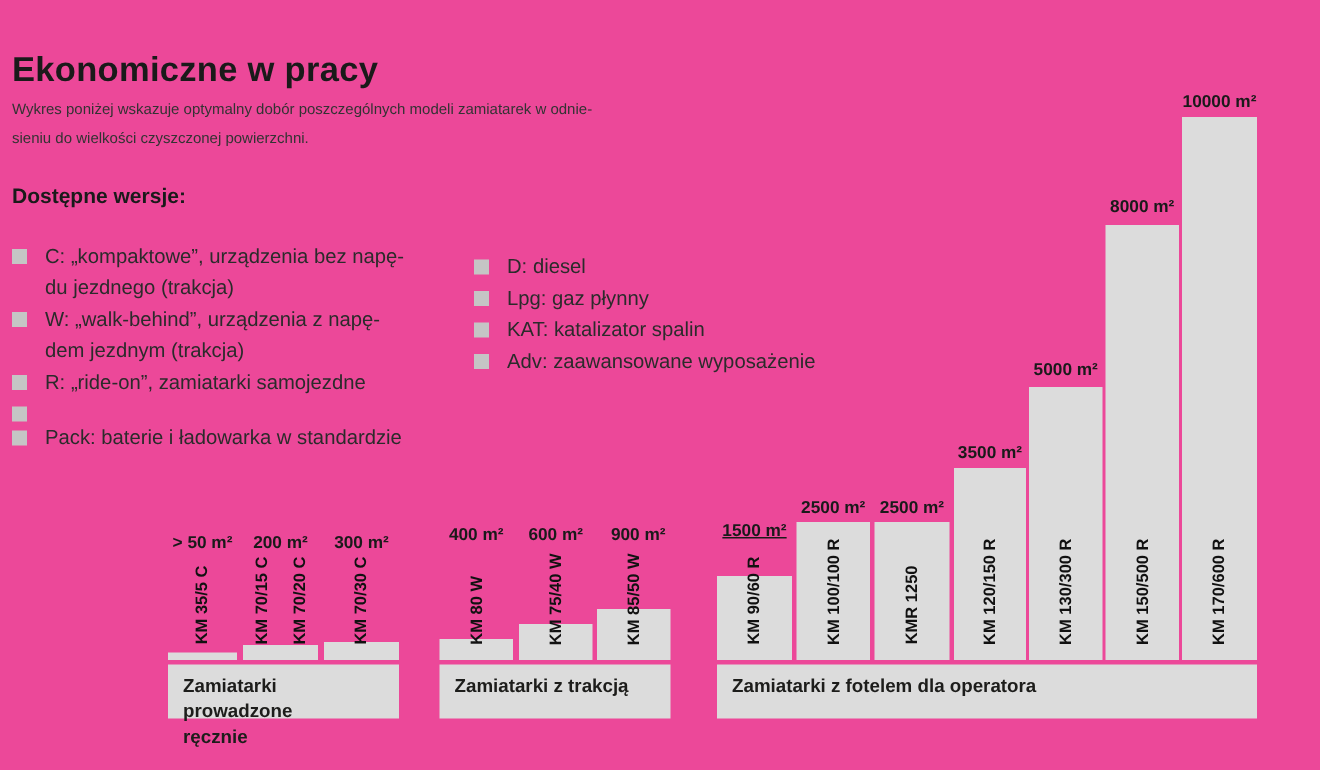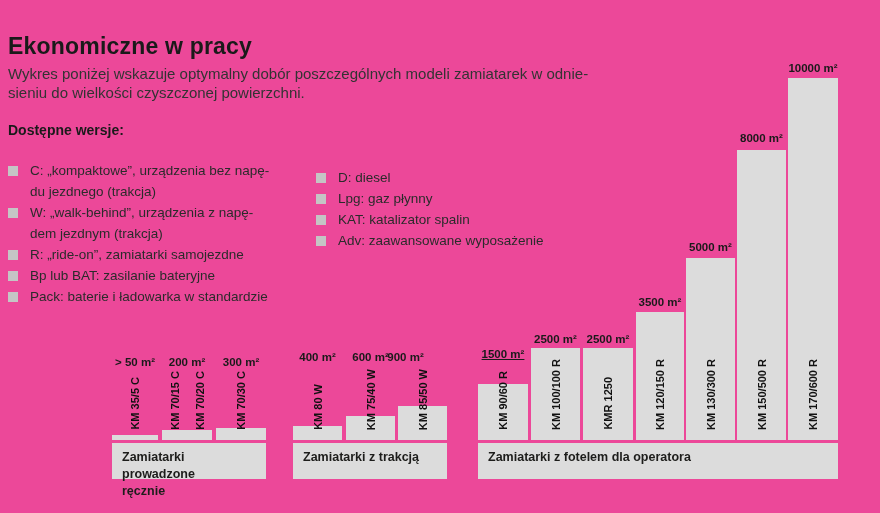--- a/index.html
+++ b/index.html
@@ -5,21 +5,21 @@
   html,body{margin:0;padding:0;background:#fff;}
   .page{
     position:relative;width:880px;height:513px;overflow:hidden;background:#ec4899;
     font-family:"Liberation Sans","DejaVu Sans",sans-serif;color:#1d1d1b;
   }
   .page-title{
     position:absolute;left:8px;top:18px;font-size:23px;font-weight:bold;
     color:#1a1a1a;letter-spacing:.2px;white-space:pre-line;
   }
   .intro{
-    position:absolute;left:8px;top:54px;width:600px;font-size:15px;line-height:19px;
+    position:absolute;left:8px;top:54px;width:600px;font-size:10px;line-height:19px;
     color:#333;white-space:pre-line;margin-top:10px;
   }
   .versions-heading{
     position:absolute;left:8px;top:122px;font-size:14px;font-weight:bold;color:#1a1a1a;
   }
   .legend{position:absolute;list-style:none;margin:0;padding:0;}
   .legend-left{left:8px;top:160px;width:292px;}
   .legend-right{left:316px;top:167px;width:300px;}
   .legend li{
     display:flex;align-items:flex-start;font-size:13.5px;line-height:21px;color:#2b2b2b;
@@ -67,21 +67,20 @@
       <span class="bullet"></span>
       <span class="legend-text">W: „walk-behind”, urządzenia z napę-
 dem jezdnym (trakcja)</span>
     </li>
     <li>
       <span class="bullet"></span>
       <span class="legend-text">R: „ride-on”, zamiatarki samojezdne</span>
     </li>
     <li>
       <span class="bullet"></span>
-      <span class="legend-text">Bp lub BAT: zasilanie bateryjne</span>
     </li>
     <li>
       <span class="bullet"></span>
       <span class="legend-text">Pack: baterie i ładowarka w standardzie</span>
     </li>
   </ul>
 
   <ul class="legend legend-right">
     <li>
       <span class="bullet"></span>
@@ -119,21 +118,21 @@
       <div class="strip" style="left: 293px; top: 443px; width: 154px; height: 36px; background: rgb(220, 220, 220);">
         <div class="strip-caption">Zamiatarki z trakcją</div>
       </div>
       <div class="bar" style="left: 293px; top: 426px; width: 49px; height: 14px; background: rgb(220, 220, 220);"></div>
       <div class="area-label" style="left: 268px; width: 99px; top: 351px;">400 m²</div>
       <div class="model-label" style="left: 310.5px; bottom: 83px;">KM 80 W</div>
       <div class="bar" style="left: 346px; top: 416px; width: 49px; height: 24px; background: rgb(220, 220, 220);"></div>
       <div class="area-label" style="left: 321px; width: 99px; top: 351px;">600 m²</div>
       <div class="model-label" style="left: 363.5px; bottom: 83px;">KM 75/40 W</div>
       <div class="bar" style="left: 398px; top: 406px; width: 49px; height: 34px; background: rgb(220, 220, 220);"></div>
-      <div class="area-label" style="left: 356px; width: 99px; top: 351px;">900 m²</div>
+      <div class="area-label" style="left: 376px; width: 99px; top: 351px;">900 m²</div>
       <div class="model-label" style="left: 415.5px; bottom: 83px;">KM 85/50 W</div>
       <div class="strip" style="left: 478px; top: 443px; width: 360px; height: 36px; background: rgb(220, 220, 220);">
         <div class="strip-caption">Zamiatarki z fotelem dla operatora</div>
       </div>
       <div class="bar" style="left: 478px; top: 384px; width: 50px; height: 56px; background: rgb(220, 220, 220);"></div>
       <div class="area-label" style="left: 453px; width: 100px; top: 348px; text-decoration: underline;">1500 m²</div>
       <div class="model-label" style="left: 496px; bottom: 83px;">KM 90/60 R</div>
       <div class="bar" style="left: 531px; top: 348px; width: 49px; height: 92px; background: rgb(220, 220, 220);"></div>
       <div class="area-label" style="left: 506px; width: 99px; top: 333px;">2500 m²</div>
       <div class="model-label" style="left: 548.5px; bottom: 83px;">KM 100/100 R</div>

